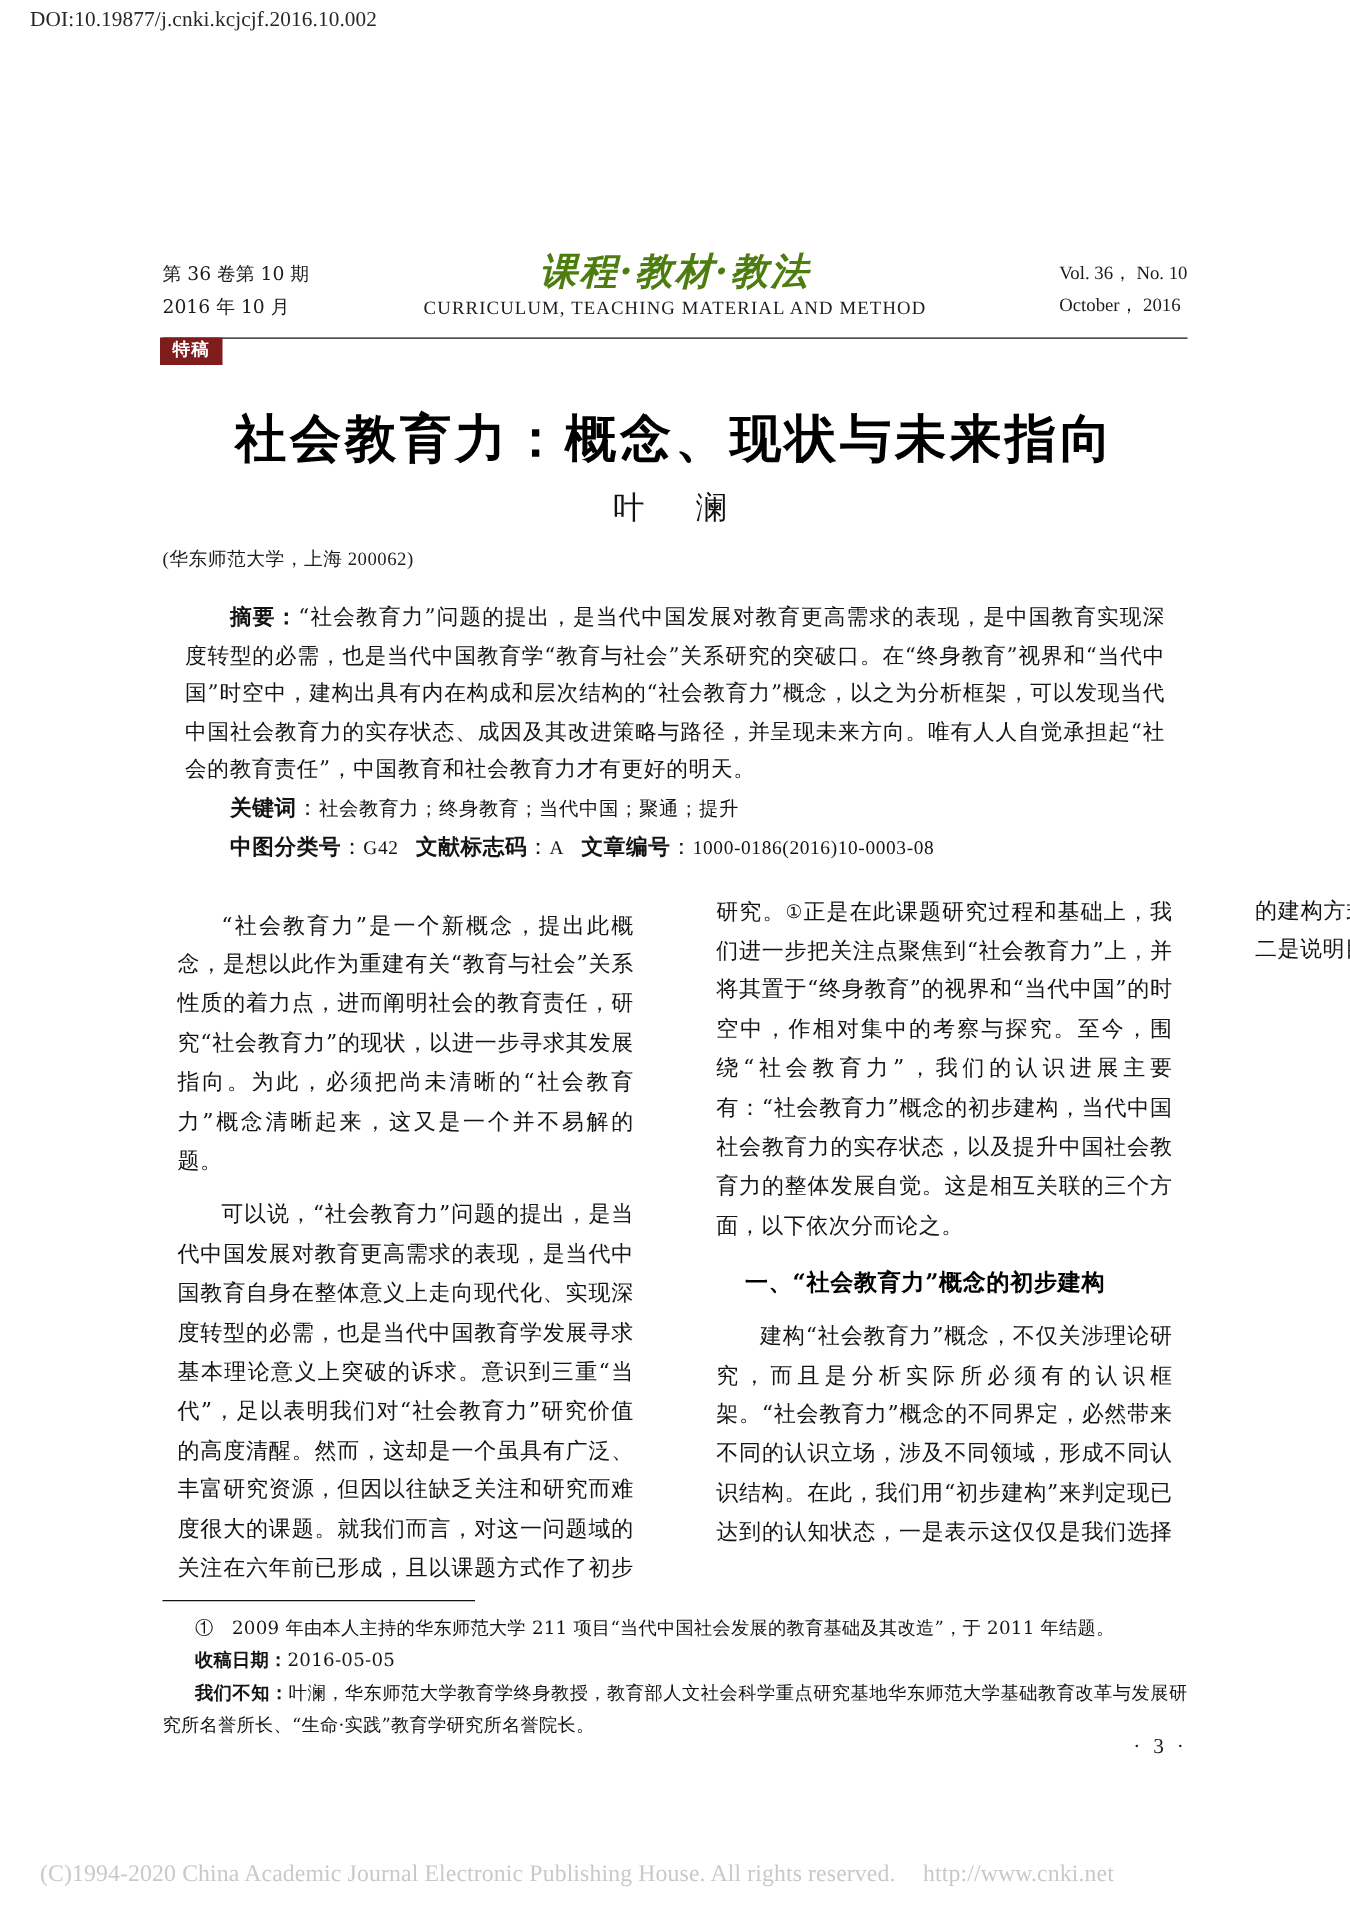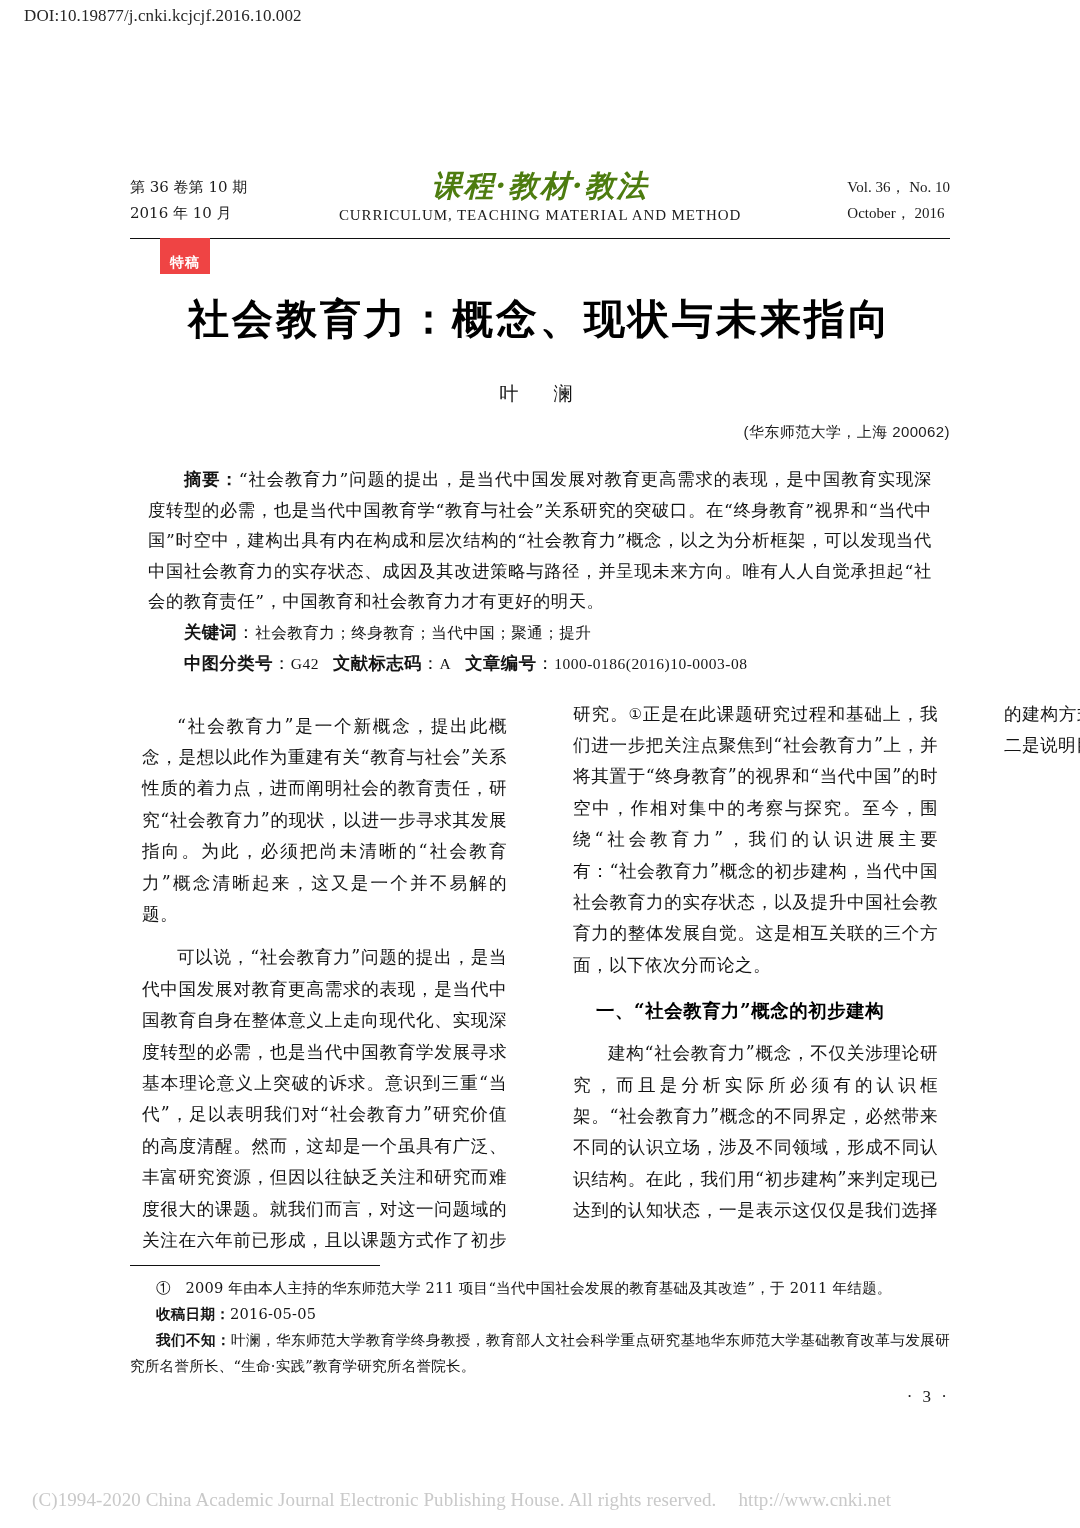--- a/index.html
+++ b/index.html
@@ -39,20 +39,21 @@
     position: absolute;
     left: 130px;
     top: 172px;
     width: 820px;
   }
 
   
   .masthead {
     position: relative;
     height: 62px;
+    margin-top: 32px;
   }
   .mast-left {
     position: absolute;
     left: 0; top: 2px;
     font-size: 15px;
     line-height: 26px;
     font-family: "DejaVu Serif", serif;
     color: #1c1c1c;
     white-space: nowrap;
   }
@@ -98,54 +99,53 @@
   }
 
   .badge-wrap {
     position: relative;
     height: 24px;
   }
   .badge {
     position: absolute;
     left: -2px;
     top: -1px;
-    background: #ef4444;
+    background: #7f1d1d;
     color: #fff;
     font-size: 14px;
     font-weight: 700;
     font-family: "DejaVu Serif", serif;
-    padding: 16px 10px 3px 10px;
+    padding: 2px 10px 3px 10px;
     letter-spacing: 1px;
     line-height: 17px;
-    margin-left: 32px;
   }
 
   
   .title {
     text-align: center;
     font-size: 41px;
     font-weight: 700;
     font-family: Liberation Sans, sans-serif;
     letter-spacing: 3px;
     margin-top: 30px;
     color: #000;
     line-height: 52px;
   }
   .author {
     text-align: center;
-    font-size: 19px;
-    font-family: "DejaVu Serif", serif;
-    margin-top: 36px;
+    font-size: 25px;
+    font-family: "DejaVu Serif", serif;
+    margin-top: 12px;
     letter-spacing: 8px;
     color: #111;
   }
   .affil {
-    text-align: right;
-    font-size: 15px;
-    font-family: Liberation Sans, sans-serif;
+    text-align: left;
+    font-size: 15px;
+    font-family: Liberation Serif, serif;
     margin-top: 16px;
     letter-spacing: 0.4px;
     color: #1c1c1c;
   }
 
   
   .abstract-block {
     margin: 22px 0 0 0;
     padding: 0 18px 0 18px;
   }

